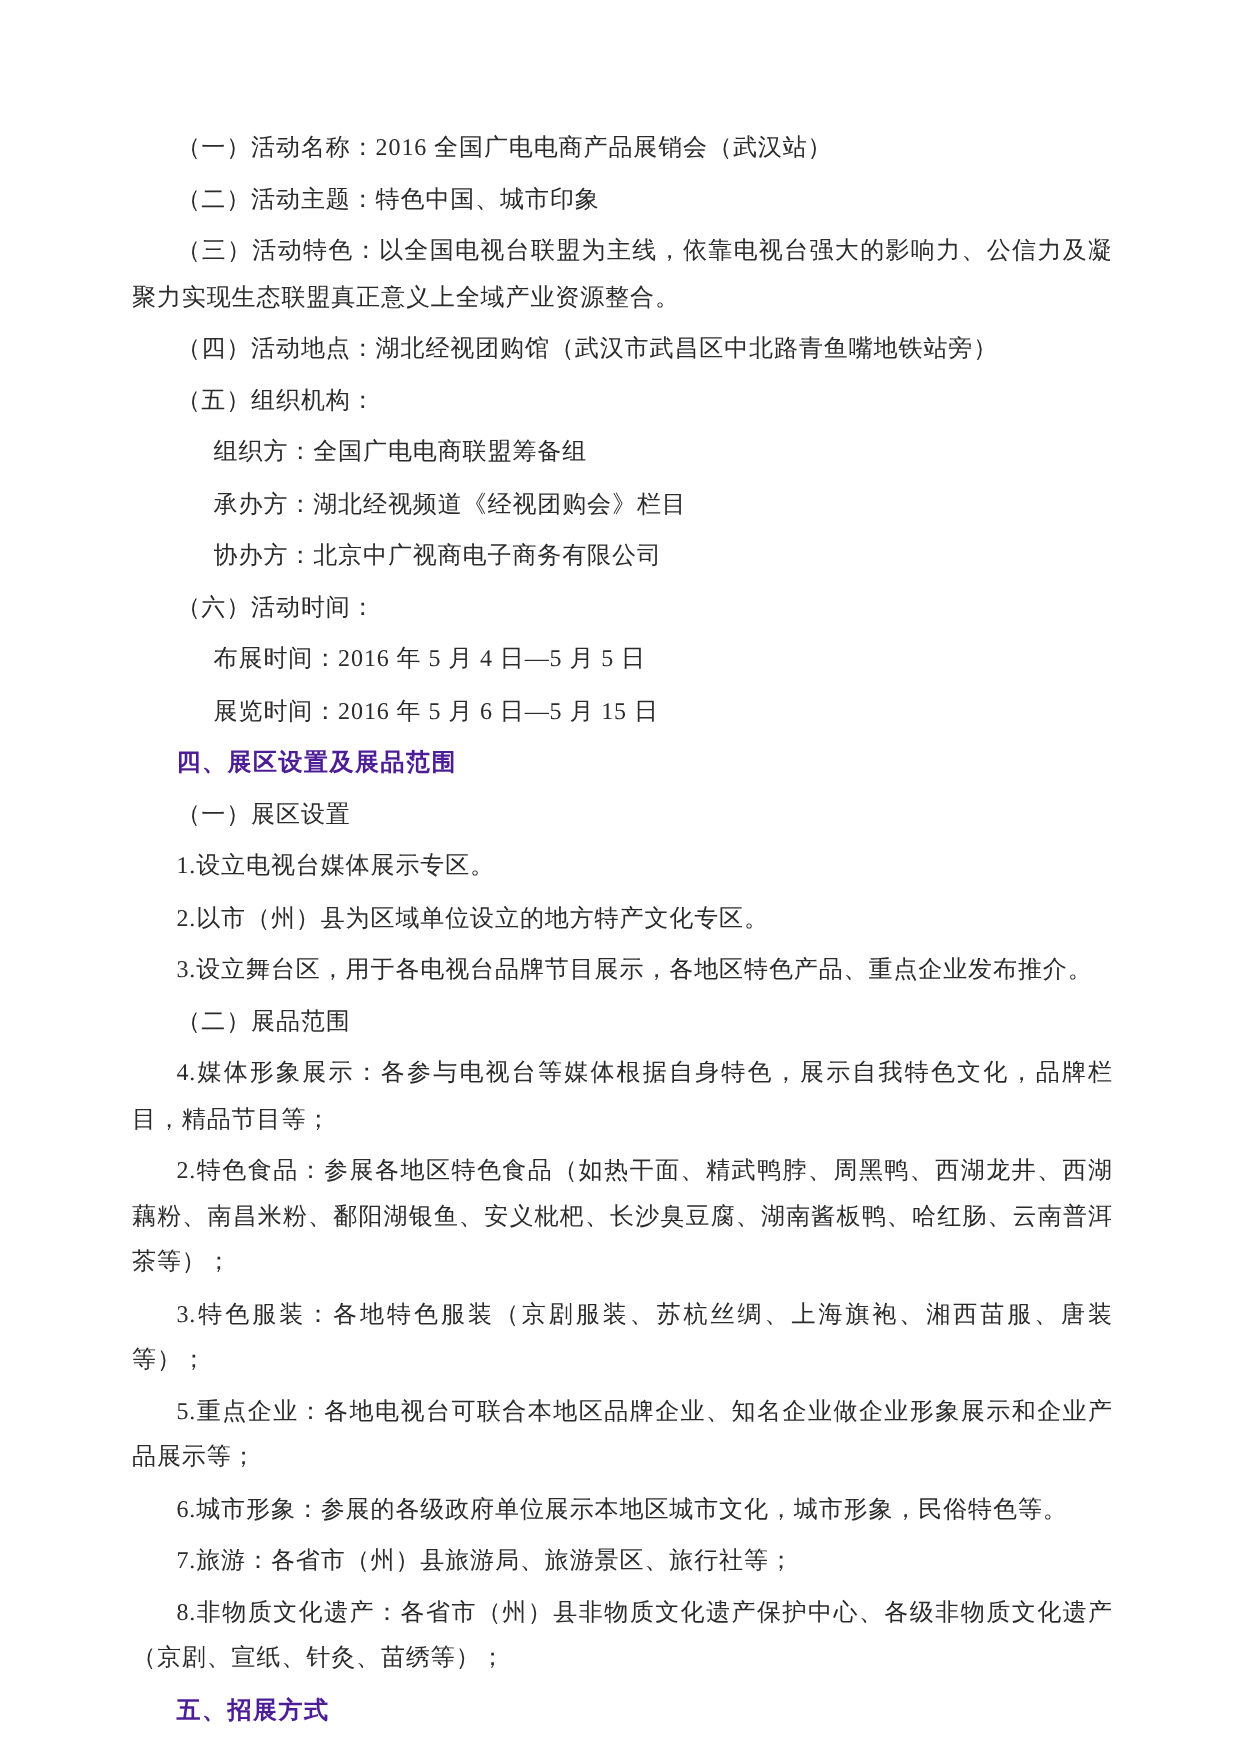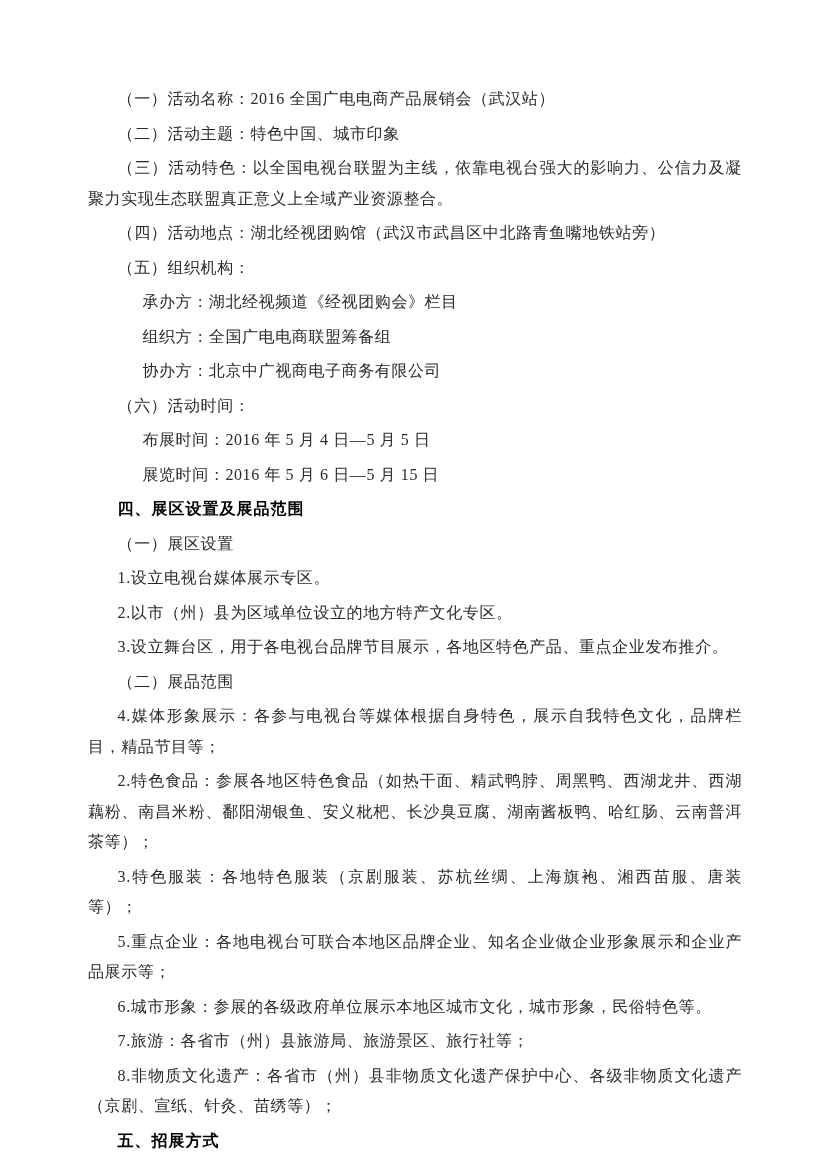--- a/index.html
+++ b/index.html
@@ -29,36 +29,36 @@
   .doc-body p {
     margin: 4px;
     padding: 0;
     text-indent: 1.85em;
   }
   .doc-body p.sub {
     text-indent: 3.4em;
   }
   .doc-body p.heading {
     font-weight: bold;
-    color: #000000;
+    color: #4c1d95;
     letter-spacing: 1px;
   }
 </style>
 </head>
 <body>
 
 <div class="page">
   <div class="doc-body">
     <p>（一）活动名称：2016 全国广电电商产品展销会（武汉站）</p>
     <p>（二）活动主题：特色中国、城市印象</p>
     <p>（三）活动特色：以全国电视台联盟为主线，依靠电视台强大的影响力、公信力及凝聚力实现生态联盟真正意义上全域产业资源整合。</p>
     <p>（四）活动地点：湖北经视团购馆（武汉市武昌区中北路青鱼嘴地铁站旁）</p>
     <p>（五）组织机构：</p>
+    <p class="sub">组织方：全国广电电商联盟筹备组</p>
     <p class="sub">承办方：湖北经视频道《经视团购会》栏目</p>
-    <p class="sub">组织方：全国广电电商联盟筹备组</p>
     <p class="sub">协办方：北京中广视商电子商务有限公司</p>
     <p>（六）活动时间：</p>
     <p class="sub">布展时间：2016 年 5 月 4 日—5 月 5 日</p>
     <p class="sub">展览时间：2016 年 5 月 6 日—5 月 15 日</p>
     <p class="heading">四、展区设置及展品范围</p>
     <p>（一）展区设置</p>
     <p>1.设立电视台媒体展示专区。</p>
     <p>2.以市（州）县为区域单位设立的地方特产文化专区。</p>
     <p>3.设立舞台区，用于各电视台品牌节目展示，各地区特色产品、重点企业发布推介。</p>
     <p>（二）展品范围</p>

